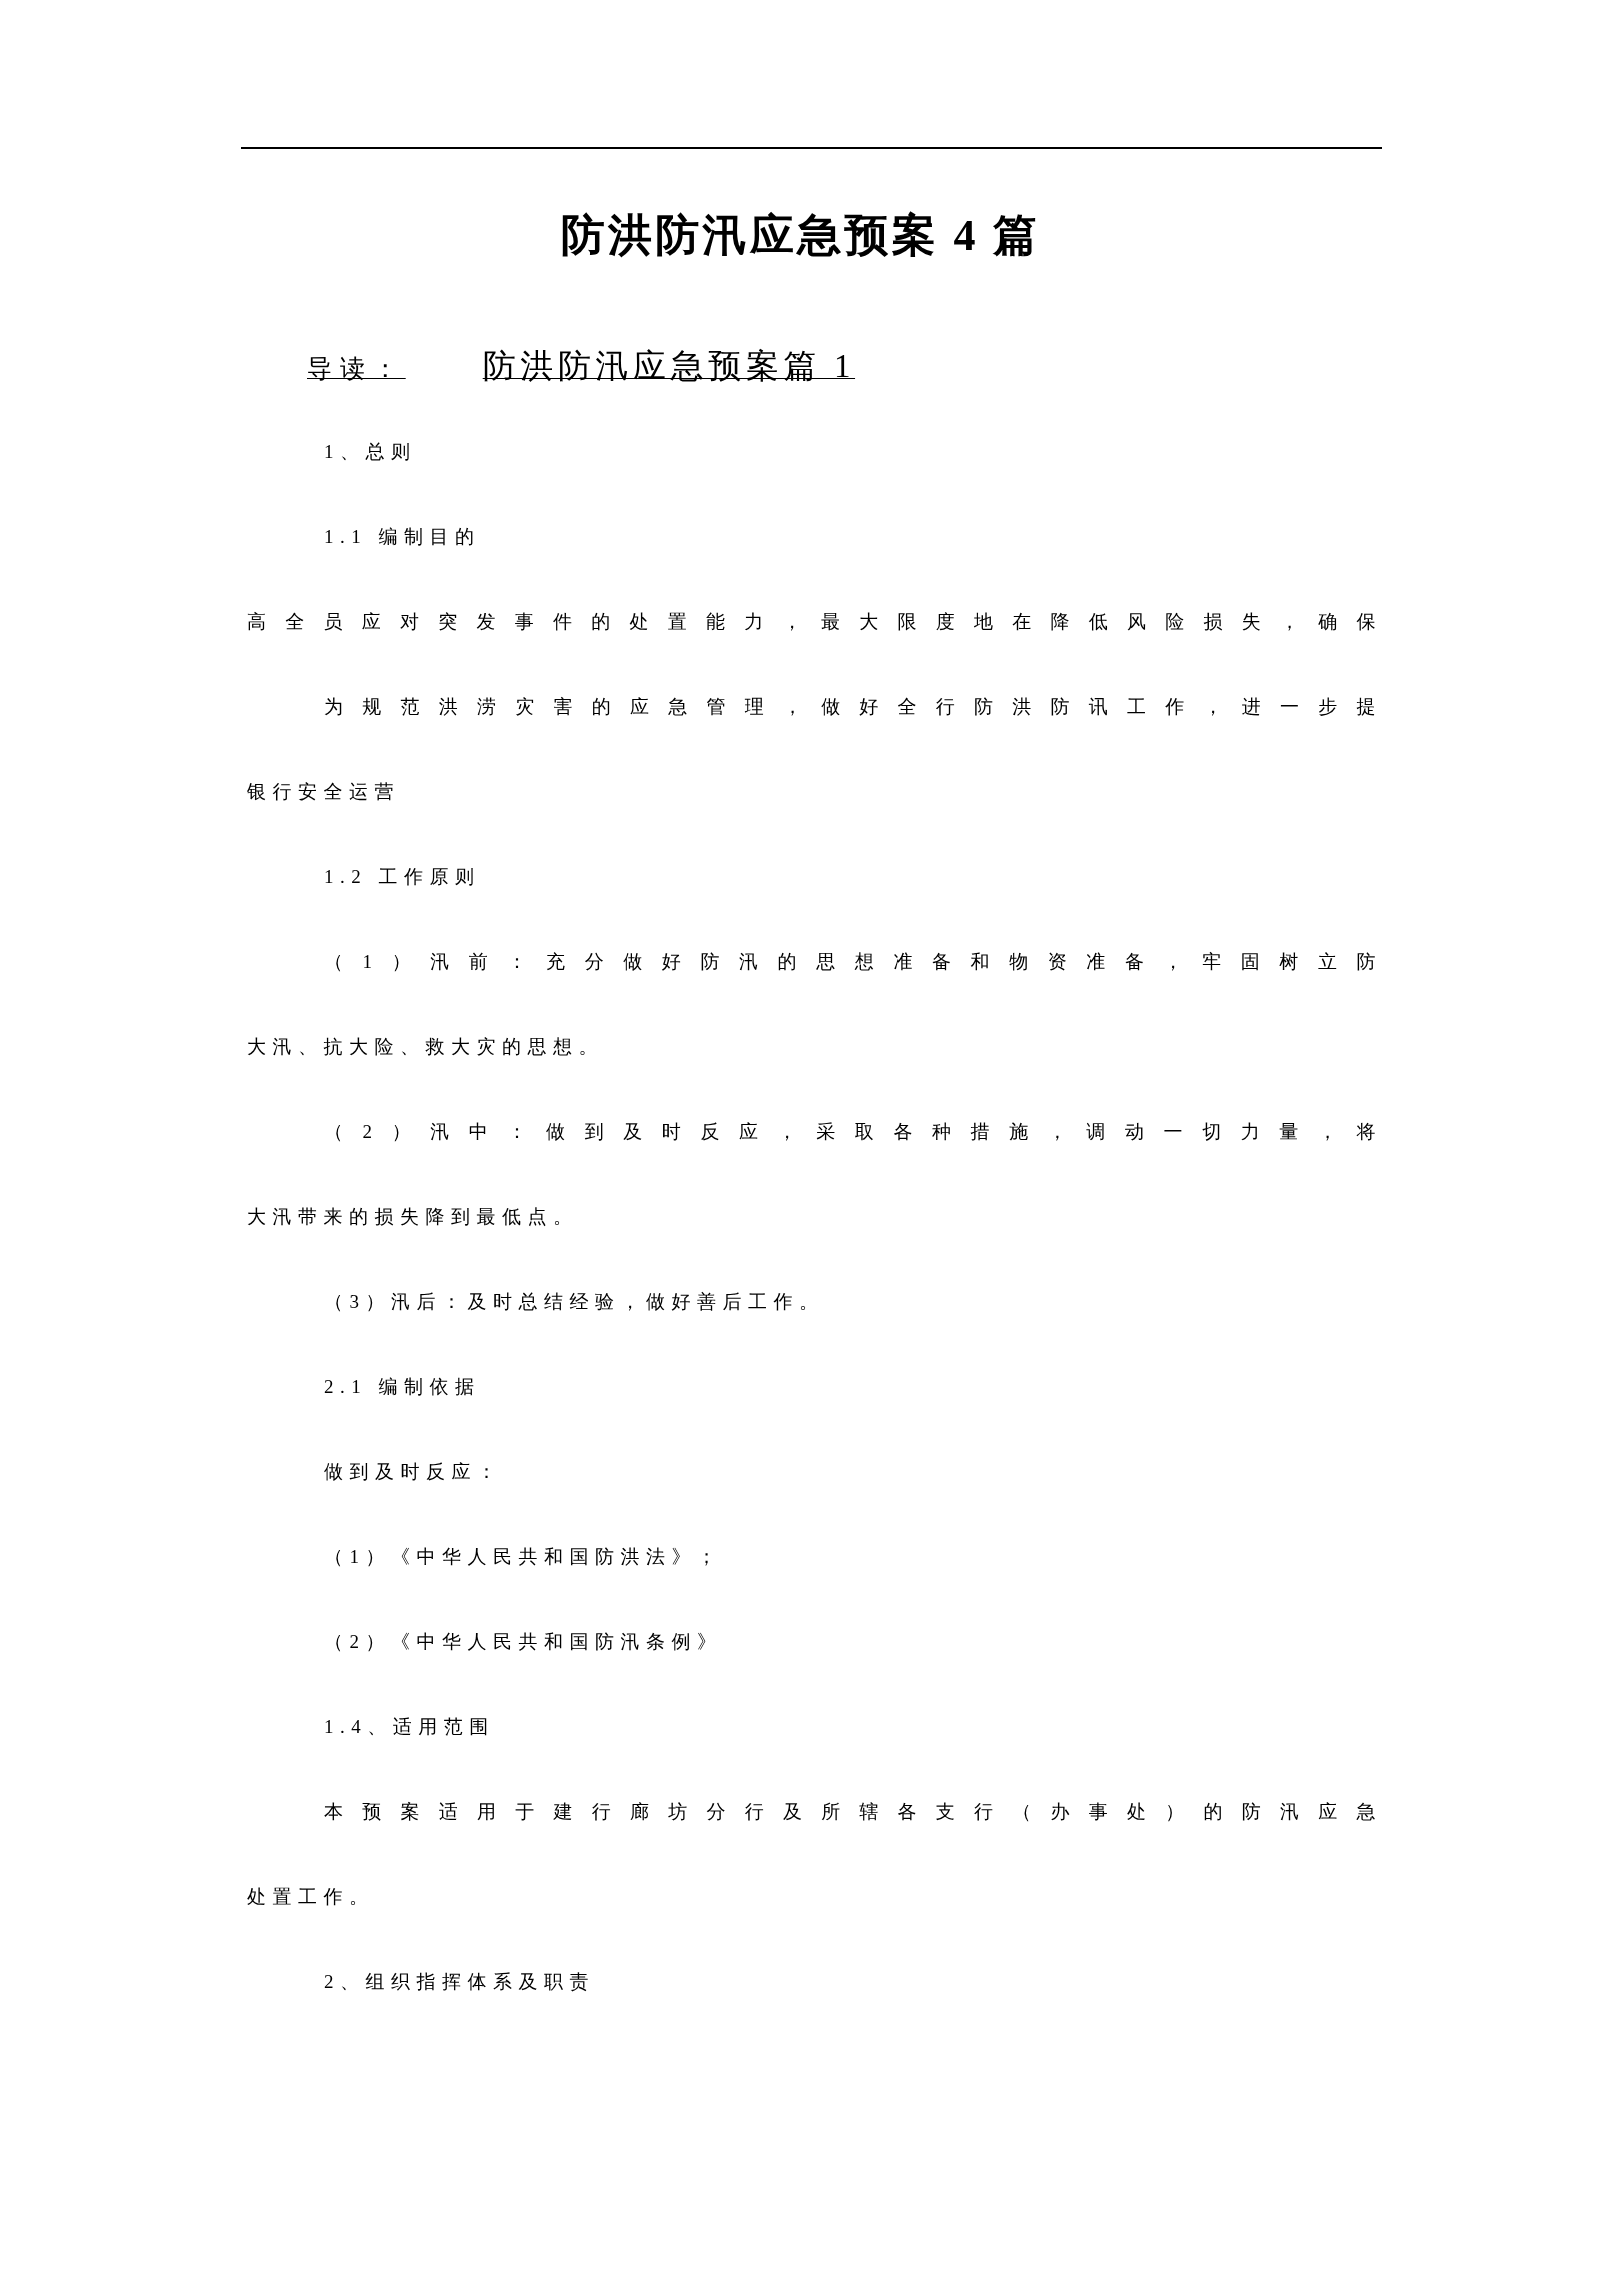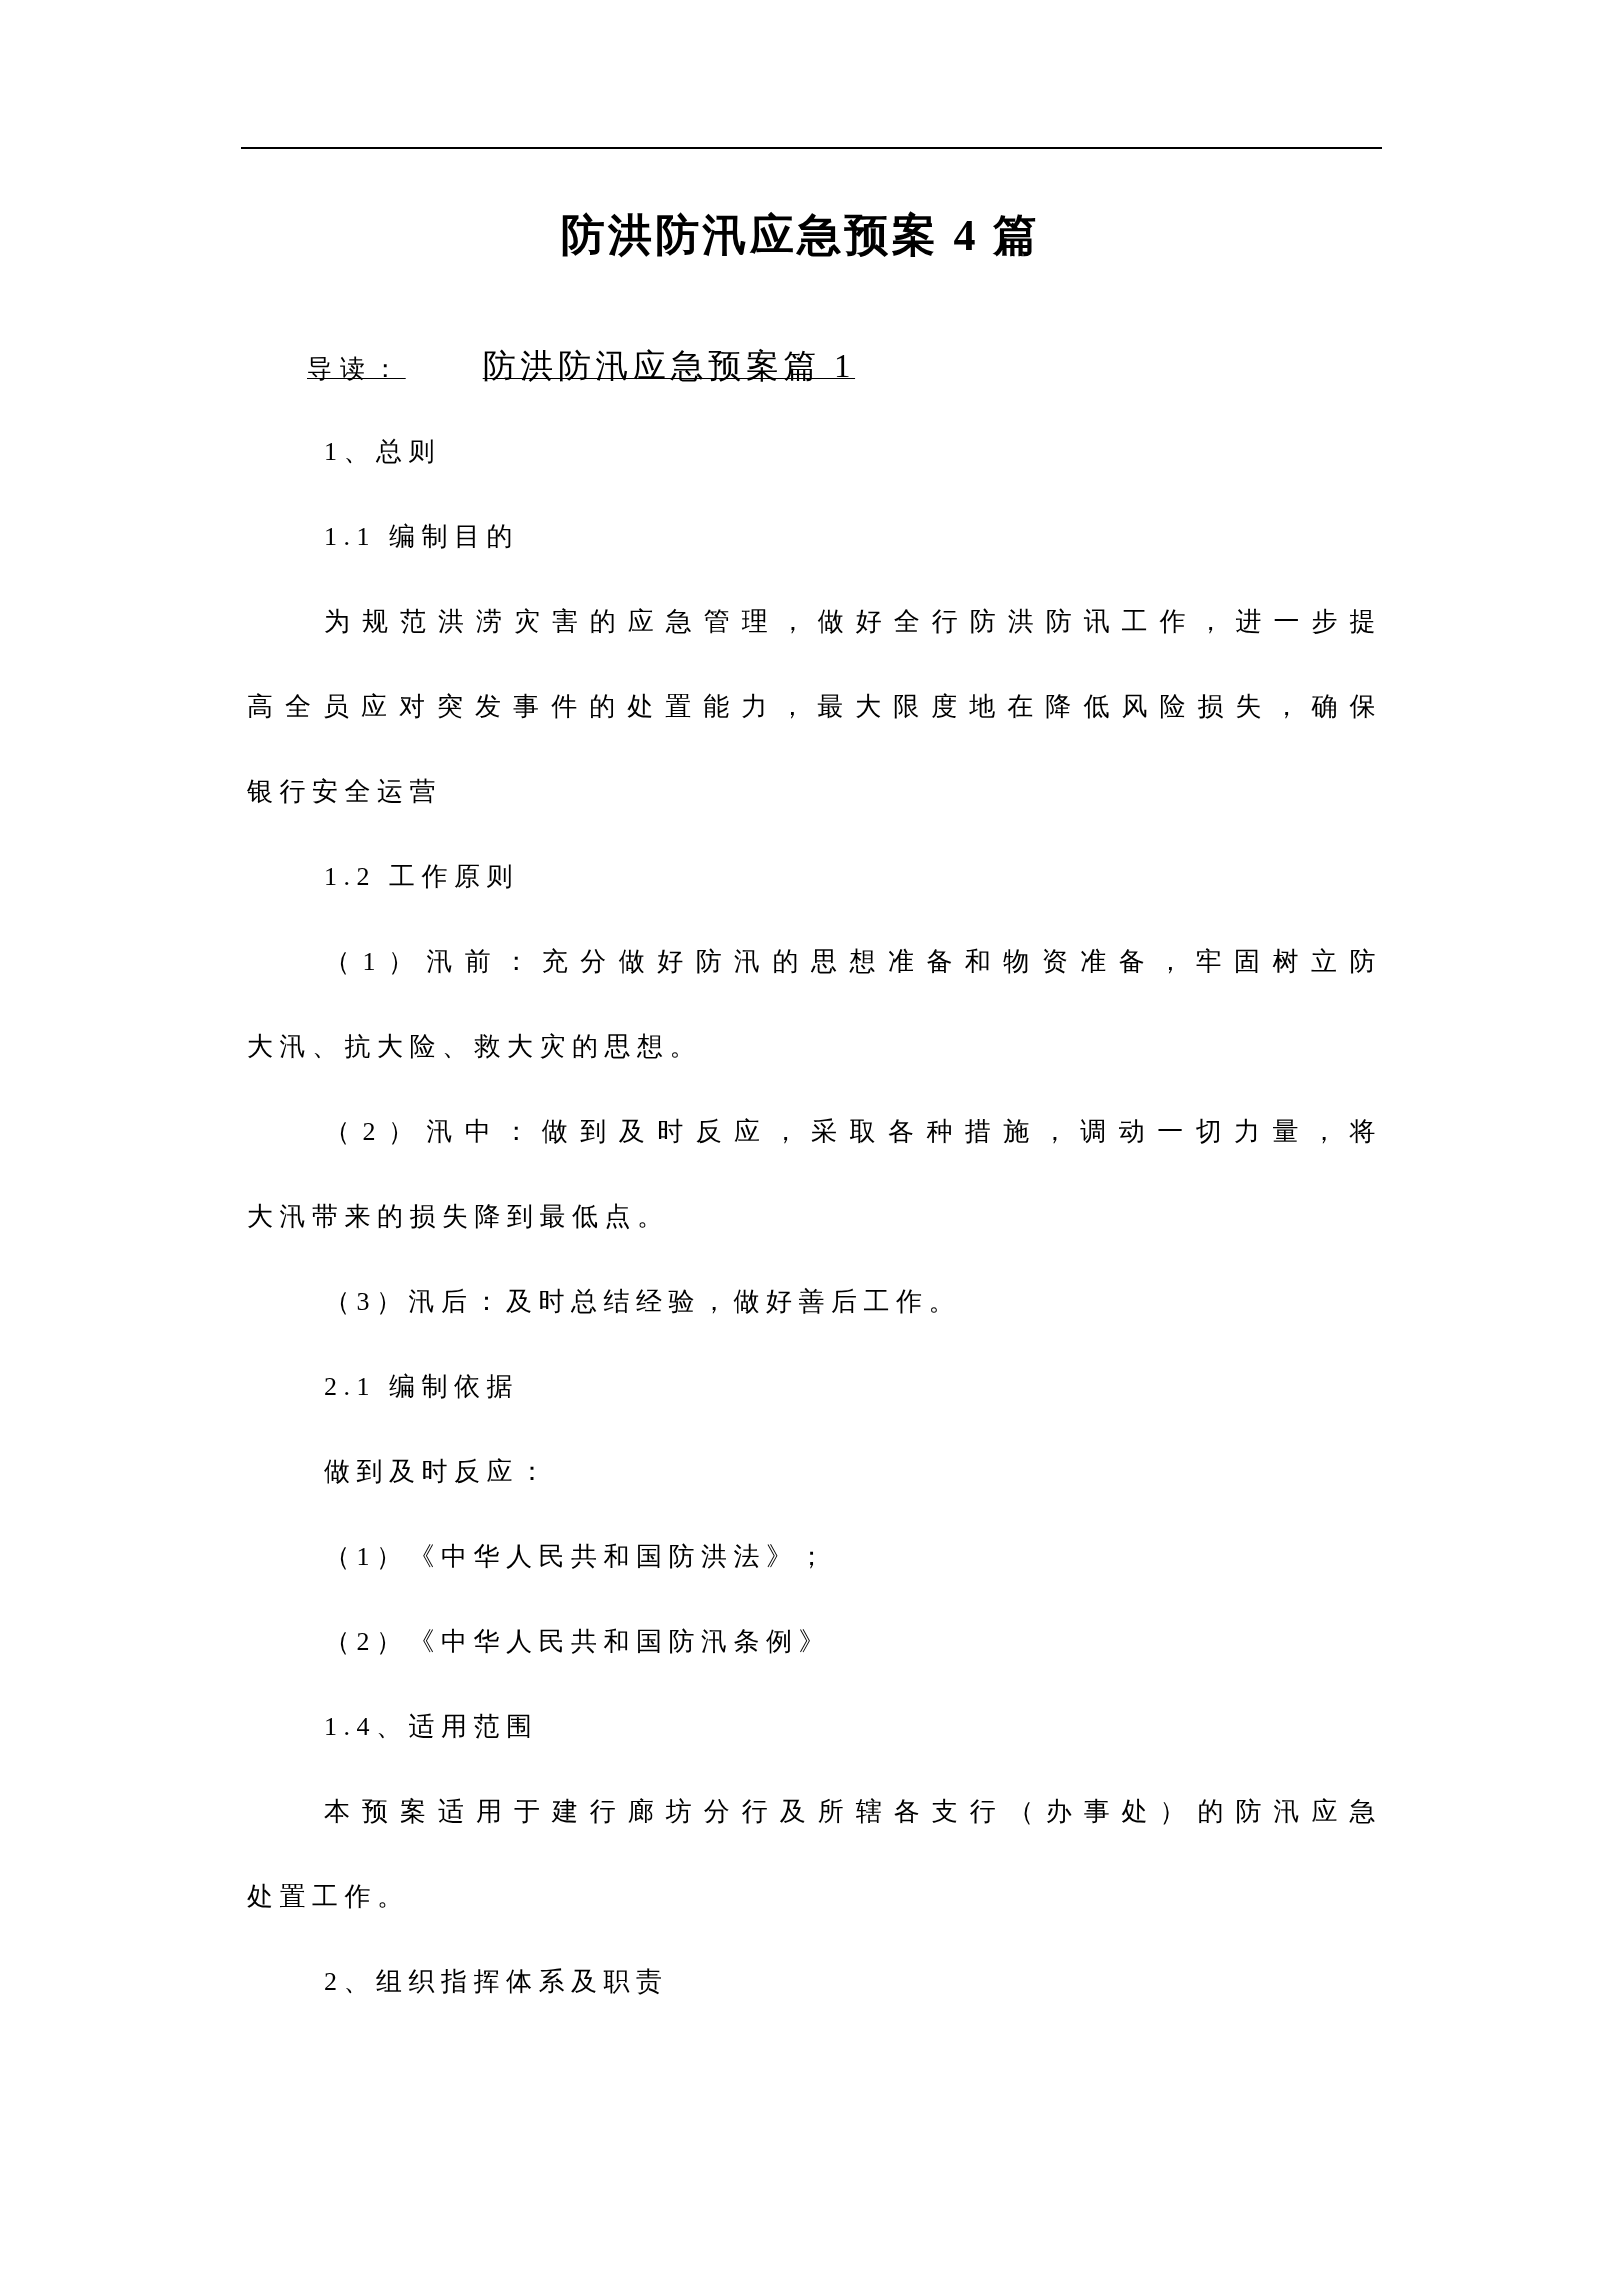--- a/index.html
+++ b/index.html
@@ -38,21 +38,21 @@
   }
   .content {
     position: absolute;
     left: 247px;
     top: 324px;
     width: 1135px;
   }
   .line {
     height: 85px;
     line-height: 85px;
-    font-size: 26px;
+    font-size: 19px;
     letter-spacing: 6.5px;
     white-space: nowrap;
     overflow: visible;
   }
   .line.ind {
     padding-left: 77px;
   }
   .line.just {
     white-space: normal;
     text-align: justify;
@@ -82,22 +82,22 @@
   <div class="header-rule"></div>
 
   <div class="doc-title">防洪防汛应急预案 4 篇</div>
 
   <div class="content">
     <div class="lead-line">
       <span class="lead-label">导读：</span><span class="lead-topic">防洪防汛应急预案篇 1</span>
     </div>
     <div class="line ind">1、总则</div>
     <div class="line ind">1.1 编制目的</div>
+    <div class="line just">高全员应对突发事件的处置能力，最大限度地在降低风险损失，确保</div>
     <div class="line ind just">为规范洪涝灾害的应急管理，做好全行防洪防讯工作，进一步提</div>
-    <div class="line just">高全员应对突发事件的处置能力，最大限度地在降低风险损失，确保</div>
     <div class="line">银行安全运营</div>
     <div class="line ind">1.2 工作原则</div>
     <div class="line ind just">（1）汛前：充分做好防汛的思想准备和物资准备，牢固树立防</div>
     <div class="line">大汛、抗大险、救大灾的思想。</div>
     <div class="line ind just">（2）汛中：做到及时反应，采取各种措施，调动一切力量，将</div>
     <div class="line">大汛带来的损失降到最低点。</div>
     <div class="line ind">（3）汛后：及时总结经验，做好善后工作。</div>
     <div class="line ind">2.1 编制依据</div>
     <div class="line ind">做到及时反应：</div>
     <div class="line ind">（1）《中华人民共和国防洪法》；</div>

